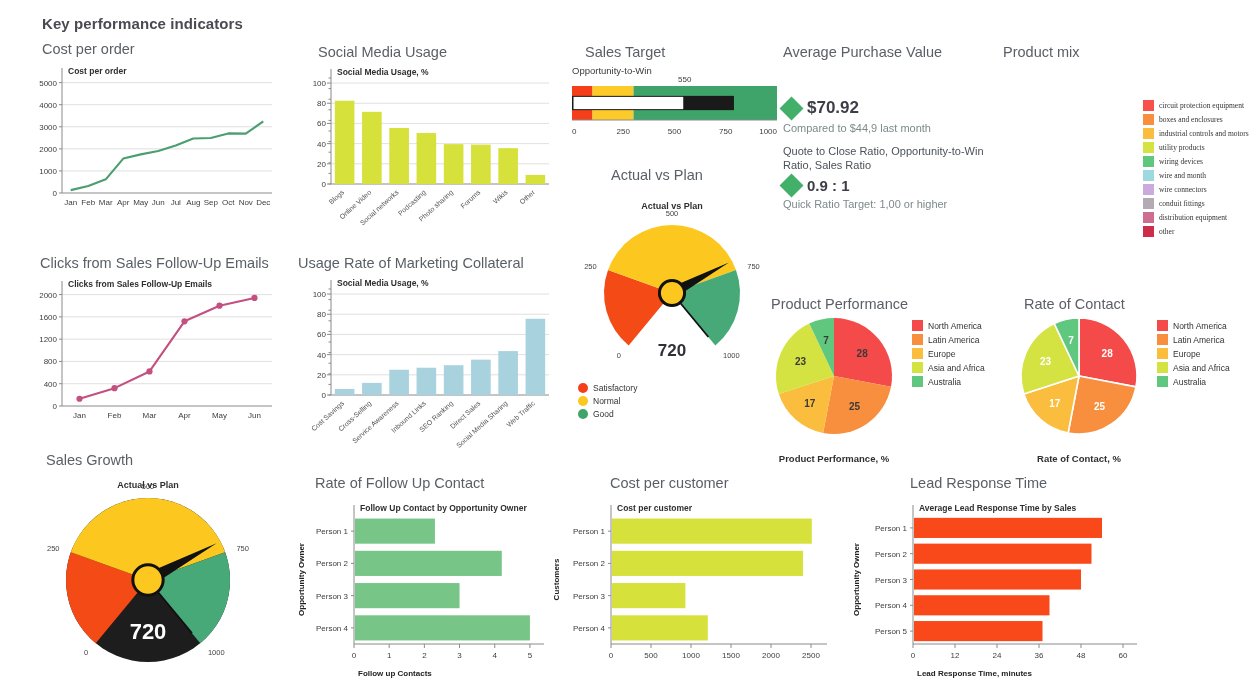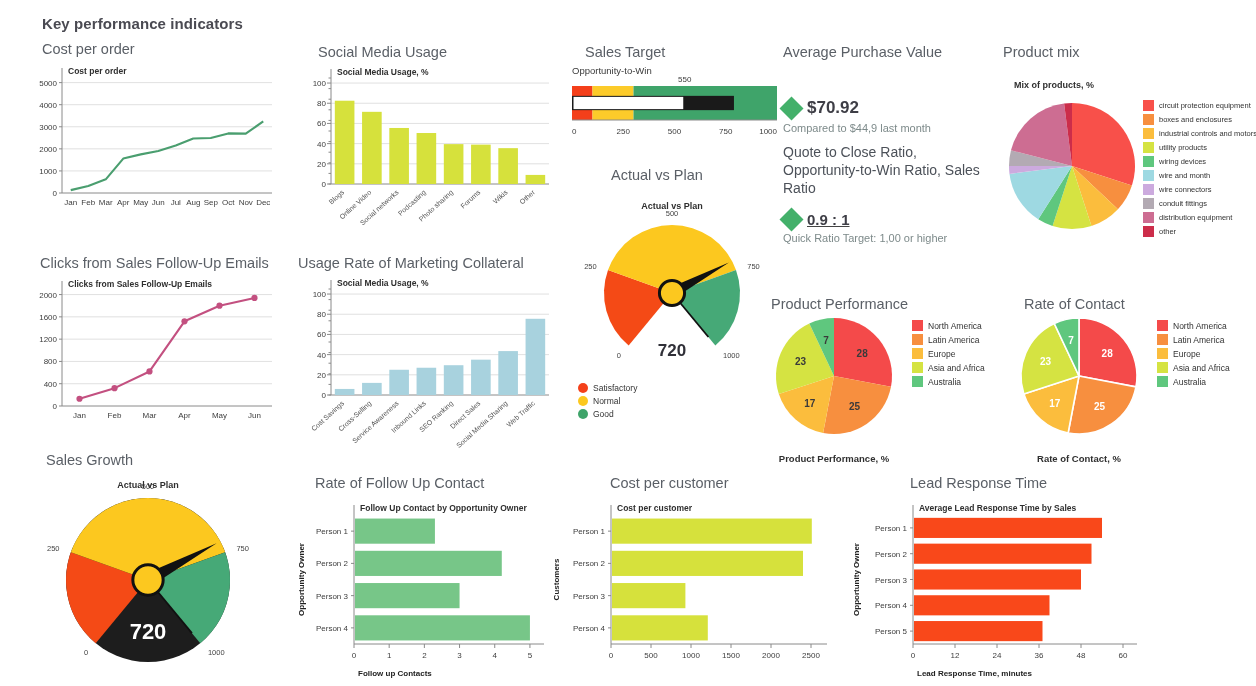--- a/index.html
+++ b/index.html
@@ -36,21 +36,21 @@
   .legend-tx.big { font-size: 8.5px; }
 
   .kpi-row { display: flex; align-items: center; gap: 7px; }
   .diamond {
     width: 17px; height: 17px; transform: rotate(45deg);
     background: #43b06a; flex: none;
   }
   .kpi-val { font-size: 17px; font-weight: bold; color: #3e3e46; }
   .kpi-sub { font-size: 11px; color: #7d8a8a; margin-top: 4px; }
   .kpi-head {
-    font-size: 14px; color: #4c5159; line-height: 1.28; margin-top: 10px;
+    font-size: 11px; color: #4c5159; line-height: 1.28; margin-top: 10px;
   }
   .kpi-desc { font-size: 8.5px; color: #5f6b6b; line-height: 1.42; margin-top: 5px; }
   .gauge-num { font-size: 17px; font-weight: bold; fill: #303038; }
   .gauge-num.white { fill: #ffffff; font-size: 22px; }
   .gauge-tick { font-size: 7.5px; fill: #444; }
   .pie-label { font-size: 10px; font-weight: bold; fill: #3a3a3a; }
   .pie-label.white { fill: #ffffff; }
   .pie-cap { font-size: 9.5px; font-weight: bold; fill: #2f2f2f; }
 </style>
 </head>
@@ -172,44 +172,29 @@
   </div>
 
   <div class="abs panel-title" style="left:783px; top:44px;">Average Purchase Value</div>
   <div class="abs" style="left:783px; top:98px; width:205px;">
     <div class="kpi-row">
       <span class="diamond"></span>
       <span class="kpi-val">$70.92</span>
     </div>
     <div class="kpi-sub">Compared to $44,9 last month</div>
     <div class="kpi-head">Quote to Close Ratio, Opportunity-to-Win Ratio, Sales Ratio</div>
-    <div class="kpi-row" style="margin-top:13px;text-decoration:underline;">
+    <div class="kpi-row" style="margin-top:5px;">
       <span class="diamond"></span>
       <span class="kpi-val" style="font-size:15px;">0.9 : 1</span>
     </div>
     <div class="kpi-sub">Quick Ratio Target: 1,00 or higher</div>
   </div>
 
   <div class="abs panel-title" style="left:1003px; top:44px;">Product mix</div>
-  <div class="abs" style="left:1000px; top:66px;">
-    <svg id="svg-product-mix" width="150" height="180">
-        <path d="M72,100 L72,37 A63,63 0 0 1 131.91656052659468,119.46807064562168 Z" fill="#f8504a"></path>
-        <path d="M72,100 L131.91656052659468,119.46807064562168 A63,63 0 0 1 117.92502352754893,143.1264676735074 Z" fill="#f78f3f"></path>
-        <path d="M72,100 L117.92502352754893,143.1264676735074 A63,63 0 0 1 91.4680706456217,159.91656052659468 Z" fill="#fbbd3d"></path>
-        <path d="M72,100 L91.4680706456217,159.91656052659468 A63,63 0 0 1 52.53192935437832,159.91656052659468 Z" fill="#d5e342"></path>
-        <path d="M72,100 L52.53192935437832,159.91656052659468 A63,63 0 0 1 38.24291191632322,153.19265930662695 Z" fill="#5fc77e"></path>
-        <path d="M72,100 L38.24291191632322,153.19265930662695 A63,63 0 0 1 9.4967738171879,107.89599371455118 Z" fill="#9ed9e2"></path>
-        <path d="M72,100 L9.4967738171879,107.89599371455118 A63,63 0 0 1 9,100.00000000000001 Z" fill="#ccaade"></path>
-        <path d="M72,100 L9,100.00000000000001 A63,63 0 0 1 10.979260848896239,84.33253710861416 Z" fill="#b3aab3"></path>
-        <path d="M72,100 L10.979260848896239,84.33253710861416 A63,63 0 0 1 64.1040062854488,37.4967738171879 Z" fill="#cd6d92"></path>
-        <path d="M72,100 L64.1040062854488,37.4967738171879 A63,63 0 0 1 71.99999999999999,37 Z" fill="#cc2d4a"></path>
-        <text x="14" y="22" class="tick" text-anchor="start" style="font-size:9px;font-weight:bold;fill:#2f2f2f">Mix of products, %</text>
-      </svg>
-  </div>
-  <div class="abs" style="left:1143px; top:100px;" id="legend-product-mix">
+  <div class="abs" style="left:1143px; top:100px;font-family:Liberation Serif, serif;" id="legend-product-mix">
       <div class="legend-row">
         <span class="legend-sw" style="background: rgb(248, 80, 74);"></span>
         <span class="legend-tx">circuit protection equipment</span>
       </div>
       <div class="legend-row">
         <span class="legend-sw" style="background: rgb(247, 143, 63);"></span>
         <span class="legend-tx">boxes and enclosures</span>
       </div>
       <div class="legend-row">
         <span class="legend-sw" style="background: rgb(251, 189, 61);"></span>

